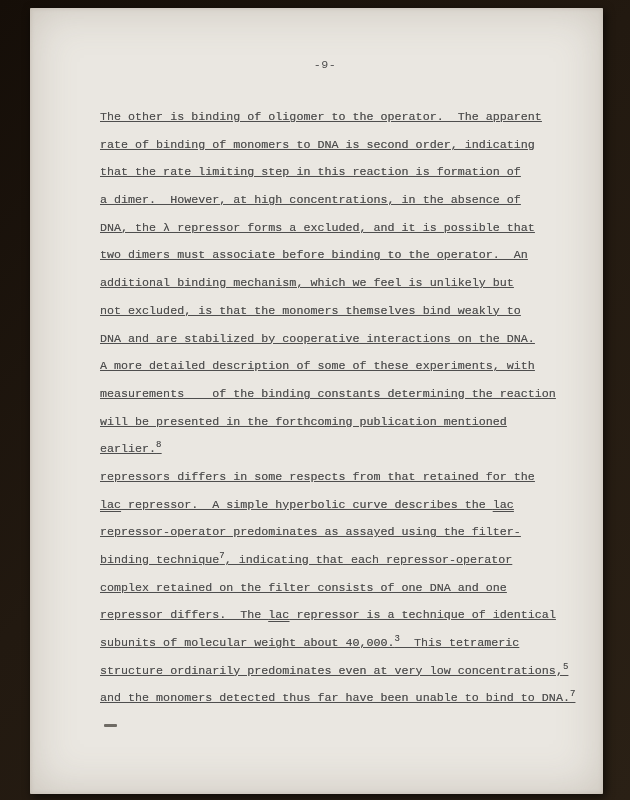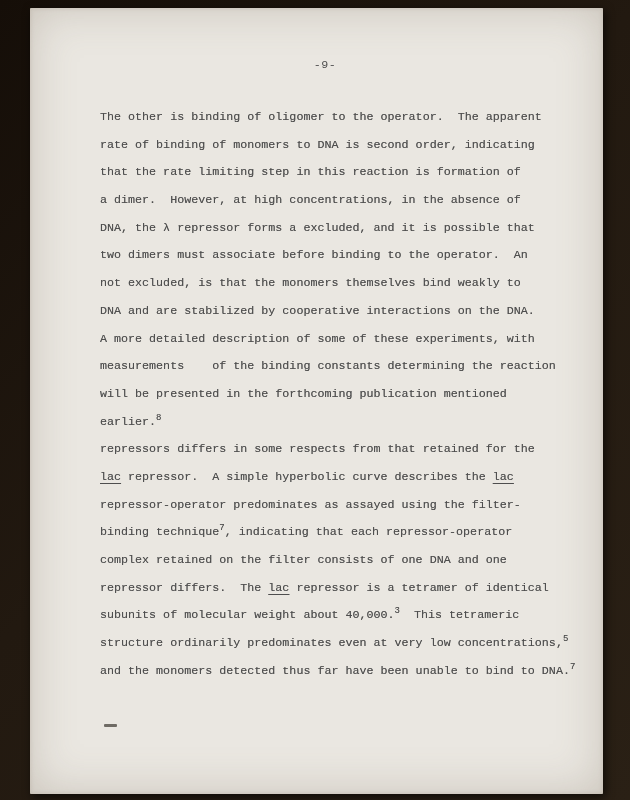--- a/index.html
+++ b/index.html
@@ -43,20 +43,21 @@
     left: 70px;
     width: 492px;
     font-size: 11.7px;
     color: var(--ink, #4e4e4e);
     text-shadow: 0 0 0.5px rgba(70, 70, 70, 0.55);
   }
   .doc-line {
     white-space: pre;
     line-height: 27.7px;
     height: 27.7px;
+    text-decoration: underline;
   }
   .u {
     text-decoration: underline;
     text-underline-offset: 2.5px;
   }
   .sup {
     font-size: 9px;
     position: relative;
     top: -5px;
     letter-spacing: 0;
@@ -77,31 +78,32 @@
 <div class="scan">
   <div class="paper">
     <div class="page-number">-9-</div>
     <div class="text-block" id="lines">
         <div class="doc-line"><span>The other is binding of oligomer to the operator.  The apparent</span></div>
         <div class="doc-line"><span>rate of binding of monomers to DNA is second order, indicating</span></div>
         <div class="doc-line"><span>that the rate limiting step in this reaction is formation of</span></div>
         <div class="doc-line"><span>a dimer.  However, at high concentrations, in the absence of</span></div>
         <div class="doc-line"><span>DNA, the λ repressor forms a excluded, and it is possible that</span></div>
         <div class="doc-line"><span>two dimers must associate before binding to the operator.  An</span></div>
+        <div class="doc-line"><span>additional binding mechanism, which we feel is unlikely but</span></div>
         <div class="doc-line"><span>not excluded, is that the monomers themselves bind weakly to</span></div>
         <div class="doc-line"><span>DNA and are stabilized by cooperative interactions on the DNA.</span></div>
         <div class="doc-line"><span>A more detailed description of some of these experiments, with</span></div>
         <div class="doc-line"><span>measurements    of the binding constants determining the reaction</span></div>
         <div class="doc-line"><span>will be presented in the forthcoming publication mentioned</span></div>
         <div class="doc-line"><span>earlier.</span><span class="sup">8</span></div>
         <div class="doc-line"><span>repressors differs in some respects from that retained for the</span></div>
         <div class="doc-line"><span class="u">lac</span><span> repressor.  A simple hyperbolic curve describes the </span><span class="u">lac</span></div>
         <div class="doc-line"><span>repressor-operator predominates as assayed using the filter-</span></div>
         <div class="doc-line"><span>binding technique</span><span class="sup">7</span><span>, indicating that each repressor-operator</span></div>
         <div class="doc-line"><span>complex retained on the filter consists of one DNA and one</span></div>
-        <div class="doc-line"><span>repressor differs.  The </span><span class="u">lac</span><span> repressor is a tetramer of identical</span></div>
+        <div class="doc-line"><span>repressor differs.  The </span><span class="u">lac</span><span> repressor is a technique of identical</span></div>
         <div class="doc-line"><span>subunits of molecular weight about 40,000.</span><span class="sup">3</span><span>  This tetrameric</span></div>
         <div class="doc-line"><span>structure ordinarily predominates even at very low concentrations,</span><span class="sup">5</span></div>
         <div class="doc-line"><span>and the monomers detected thus far have been unable to bind to DNA.</span><span class="sup">7</span></div>
       </div>
     <div class="smudge"></div>
   </div>
 </div>
 
 </body></html>

